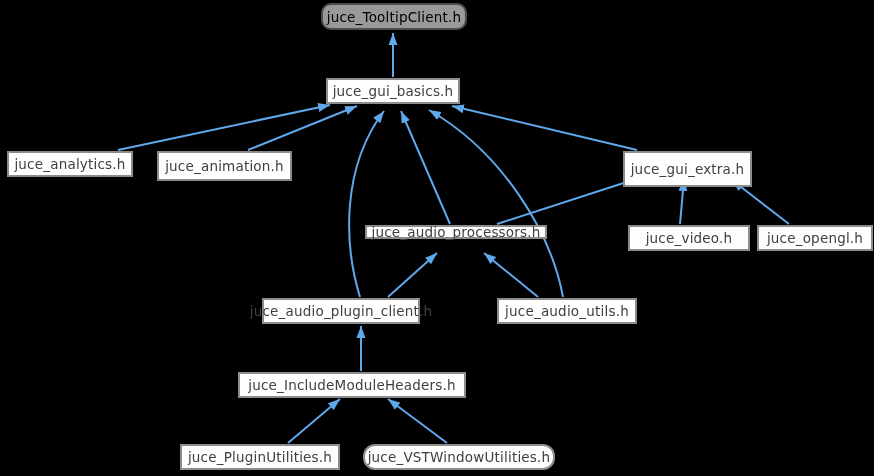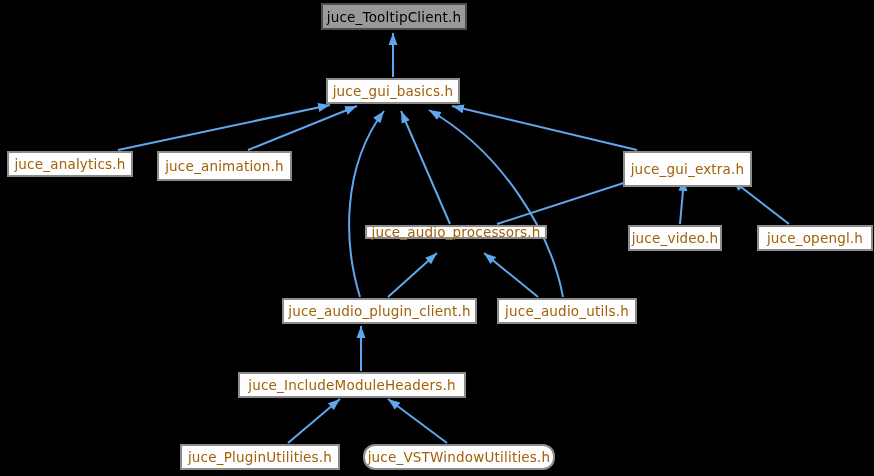--- a/index.html
+++ b/index.html
@@ -23,21 +23,21 @@
     top: 0;
     width: 874px;
     height: 476px;
     display: block;
   }
   .node {
     position: absolute;
     box-sizing: border-box;
     background: #fefefe;
     border: 2px solid #8c8c8c;
-    color: #a16207;
+    color: #404040;
     font-size: 13.5px;
     letter-spacing: 0.2px;
     display: flex;
     align-items: center;
     justify-content: center;
     white-space: nowrap;
     cursor: pointer;
   }
   .node.emphasis {
     background: #999999;
@@ -68,27 +68,27 @@
         <path d="M789,224 L732,180" fill="none" stroke="#5fa8ec" stroke-width="2" marker-end="url(#arrowhead)"></path>
         <path d="M388,297 L437,253" fill="none" stroke="#5fa8ec" stroke-width="2" marker-end="url(#arrowhead)"></path>
         <path d="M538,297 L484,253" fill="none" stroke="#5fa8ec" stroke-width="2" marker-end="url(#arrowhead)"></path>
         <path d="M361,371 L361,326" fill="none" stroke="#5fa8ec" stroke-width="2" marker-end="url(#arrowhead)"></path>
         <path d="M288,443 L340,399" fill="none" stroke="#5fa8ec" stroke-width="2" marker-end="url(#arrowhead)"></path>
         <path d="M447,443 L388,399" fill="none" stroke="#5fa8ec" stroke-width="2" marker-end="url(#arrowhead)"></path>
       </g>
   </svg>
 
   <div>
-      <div class="node emphasis" style="left: 321px; top: 3px; width: 146px; height: 27px;">juce_TooltipClient.h</div>
+      <div class="node emphasis" style="left: 321px; top: 3px; width: 146px; height: 27px; border-radius: 10px;">juce_TooltipClient.h</div>
       <div class="node" style="left: 326px; top: 78px; width: 134px; height: 26px;">juce_gui_basics.h</div>
       <div class="node" style="left: 7px; top: 151px; width: 126px; height: 26px;">juce_analytics.h</div>
       <div class="node" style="left: 157px; top: 151px; width: 135px; height: 30px;">juce_animation.h</div>
       <div class="node" style="left: 623px; top: 151px; width: 129px; height: 36px;">juce_gui_extra.h</div>
       <div class="node" style="left: 365px; top: 225px; width: 182px; height: 14px;">juce_audio_processors.h</div>
-      <div class="node" style="left: 628px; top: 225px; width: 94px; height: 26px;">juce_video.h</div>
+      <div class="node" style="left: 628px; top: 225px; width: 122px; height: 26px;">juce_video.h</div>
       <div class="node" style="left: 757px; top: 225px; width: 116px; height: 26px;">juce_opengl.h</div>
-      <div class="node" style="left: 262px; top: 298px; width: 195px; height: 26px; margin-left: 20px;">juce_audio_plugin_client.h</div>
+      <div class="node" style="left: 262px; top: 298px; width: 158px; height: 26px;">juce_audio_plugin_client.h</div>
       <div class="node" style="left: 497px; top: 298px; width: 140px; height: 26px;">juce_audio_utils.h</div>
       <div class="node" style="left: 238px; top: 372px; width: 228px; height: 26px;">juce_IncludeModuleHeaders.h</div>
       <div class="node" style="left: 180px; top: 444px; width: 160px; height: 26px;">juce_PluginUtilities.h</div>
       <div class="node" style="left: 363px; top: 444px; width: 192px; height: 26px; border-radius: 12px;">juce_VSTWindowUtilities.h</div>
     </div>
 </div>
 
 </body></html>

